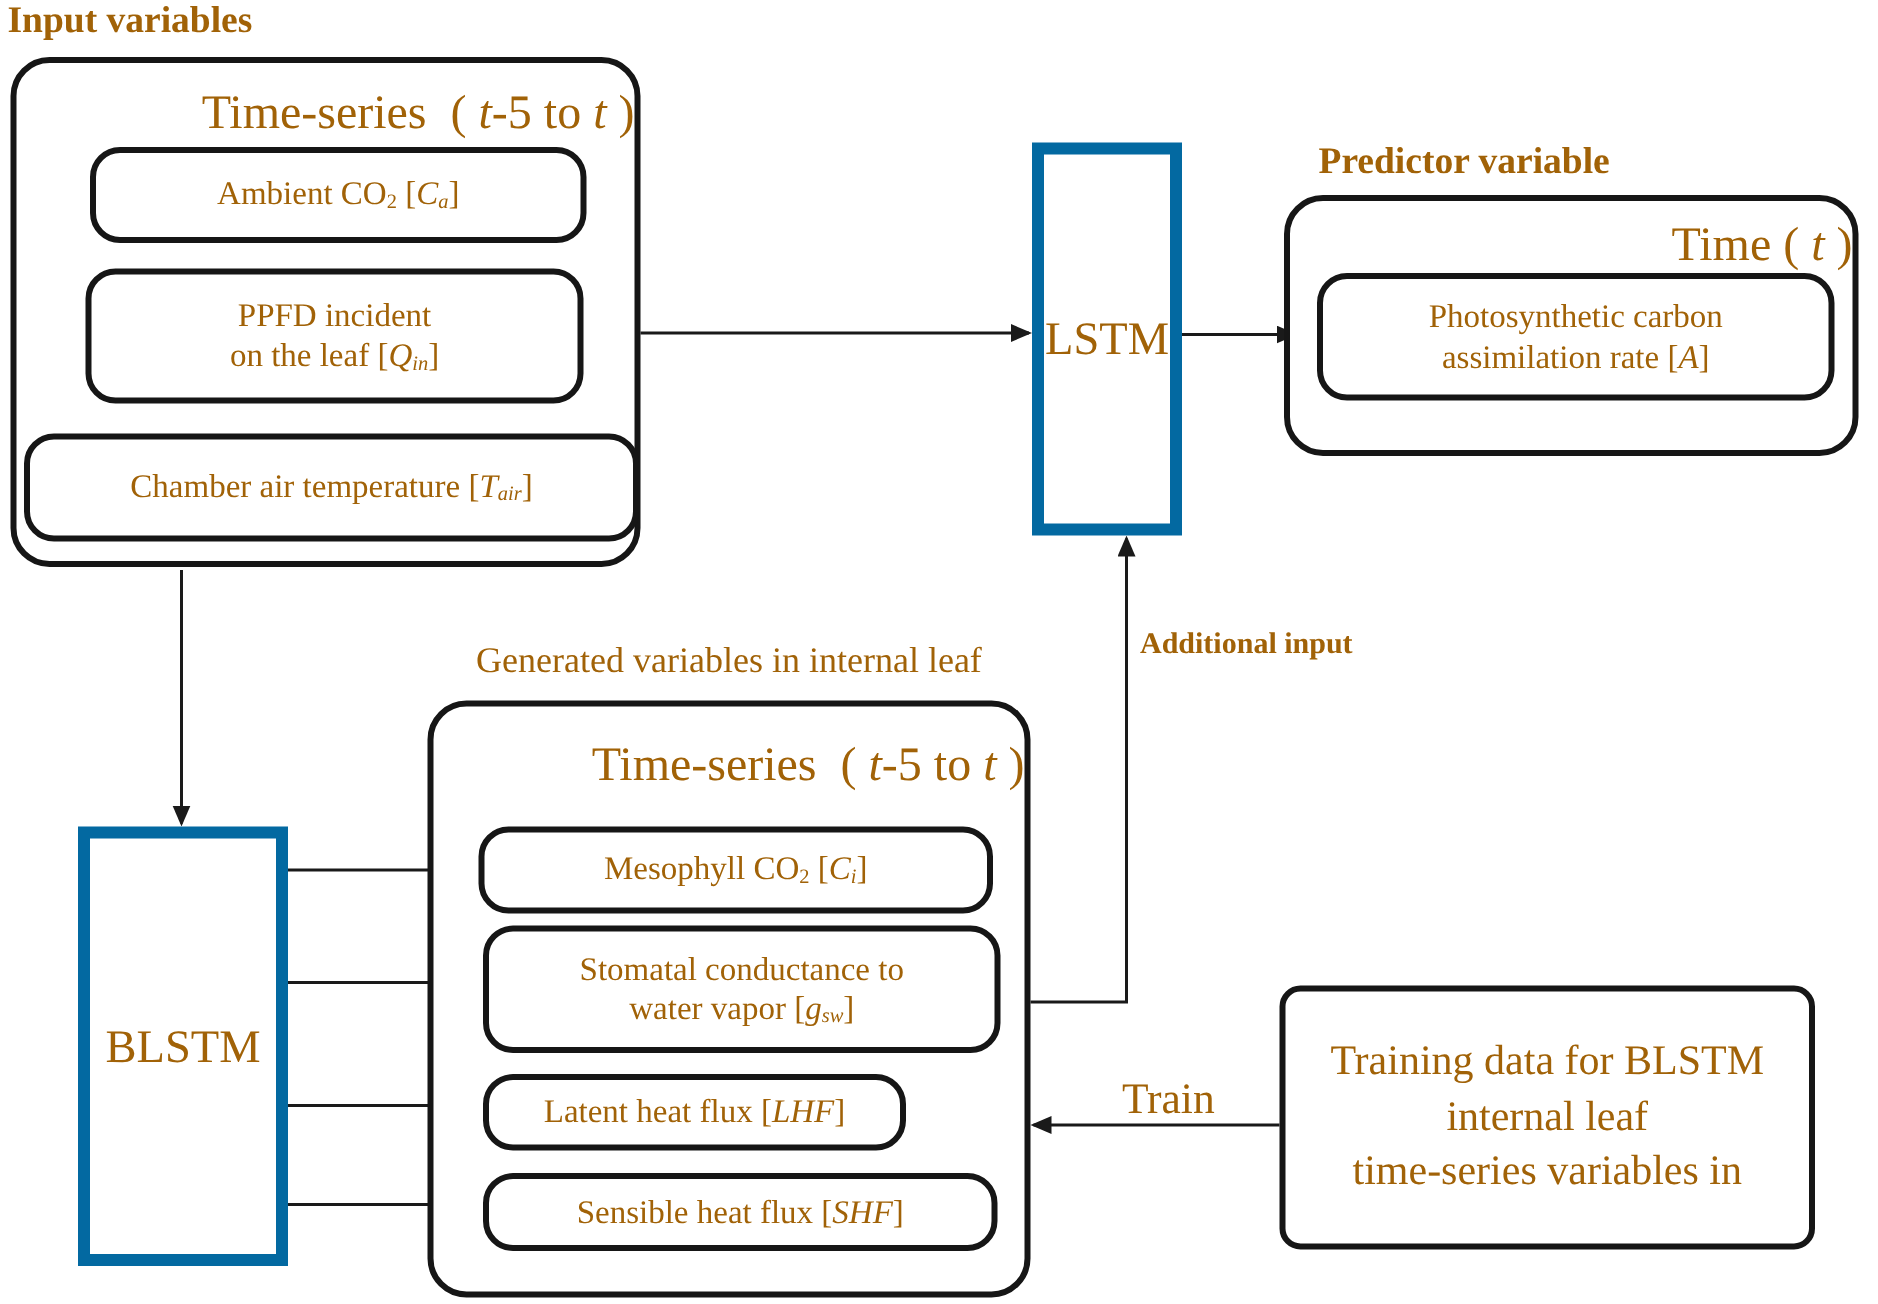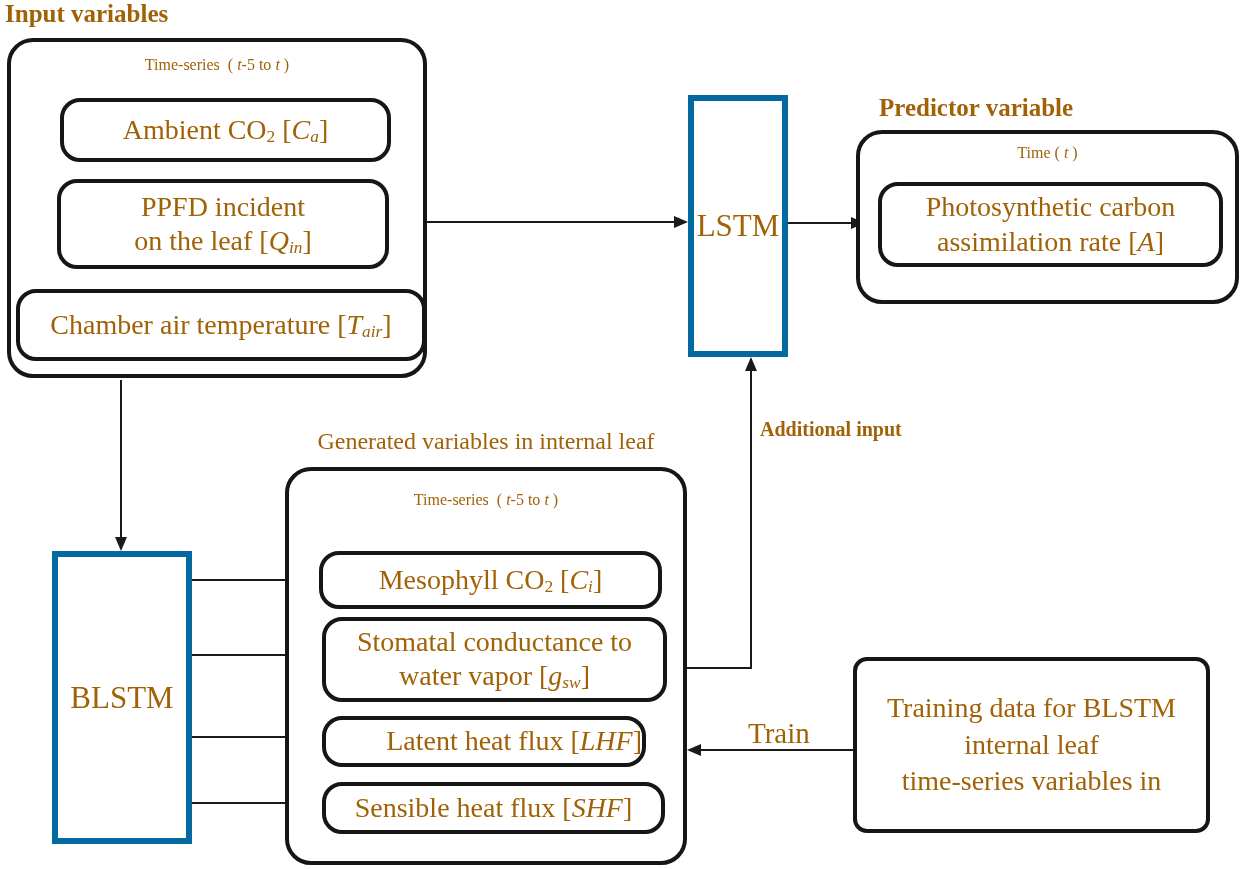--- a/index.html
+++ b/index.html
@@ -40,44 +40,44 @@
     position: absolute;
     z-index: 1;
     background: #ffffff;
     border: 4px solid #161616;
     border-radius: 26px;
     box-sizing: border-box;
   }
   .group-label {
     position: absolute;
     left: 0; right: 0;
-    text-align: center;
-    font-size: 16px;
+    text-align: right;
+    font-size: 32px;
     white-space: pre;
   }
   .item-box {
     position: absolute;
     z-index: 2;
     background: #ffffff;
     border: 4px solid #161616;
     border-radius: 20px;
     box-sizing: border-box;
     display: flex;
     flex-direction: column;
     align-items: center;
     justify-content: center;
-    font-size: 28px;
+    font-size: 22px;
     line-height: 1.22;
     text-align: center;
   }
   .rect-box {
     position: absolute;
     z-index: 2;
     background: #ffffff;
-    border: 6px solid #0369a1;
+    border: 8px solid #0369a1;
     box-sizing: border-box;
     display: flex;
     align-items: center;
     justify-content: center;
     font-size: 31px;
   }
   .line-row { white-space: pre; }
   .seg-i  { font-style: italic; }
   .seg-s  { font-size: 0.62em; vertical-align: -0.18em; }
   .seg-is { font-style: italic; font-size: 0.62em; vertical-align: -0.18em; }
@@ -96,21 +96,21 @@
   .predictor-heading  { left: 879px; top: 94px; }
   .predictor-group    { left: 856px; top: 130px; width: 383px; height: 174px; }
   .predictor-ts-label { top: 10px; }
   .box-photo          { left: 18px;  top: 48px;  width: 345px; height: 85px; }
 
   .generated-heading  { left: 285px; top: 428px; width: 402px; text-align: center; font-weight: normal; font-size: 24px; }
   .generated-group    { left: 285px; top: 467px; width: 402px; height: 398px; }
   .generated-ts-label { top: 20px; }
   .box-mesophyll      { left: 30px;  top: 80px;  width: 343px; height: 58px; }
   .box-stomatal       { left: 33px;  top: 146px; width: 345px; height: 85px; }
-  .box-latent         { left: 33px;  top: 245px; width: 324px; height: 51px; align-items: flex-end; }
+  .box-latent         { left: 33px;  top: 245px; width: 282px; height: 51px; }
   .box-sensible       { left: 33px;  top: 311px; width: 343px; height: 52px; }
 
   .training-box       { left: 853px; top: 657px; width: 357px; height: 176px;
                         display: flex; flex-direction: column; align-items: center;
                         justify-content: center; font-size: 28px; line-height: 1.3;
                         text-align: center; border-radius: 14px; }
 
   .additional-input-label { left: 760px; top: 418px; font-size: 20px; }
   .train-label            { left: 748px; top: 717px; font-size: 29px; }
 </style>

